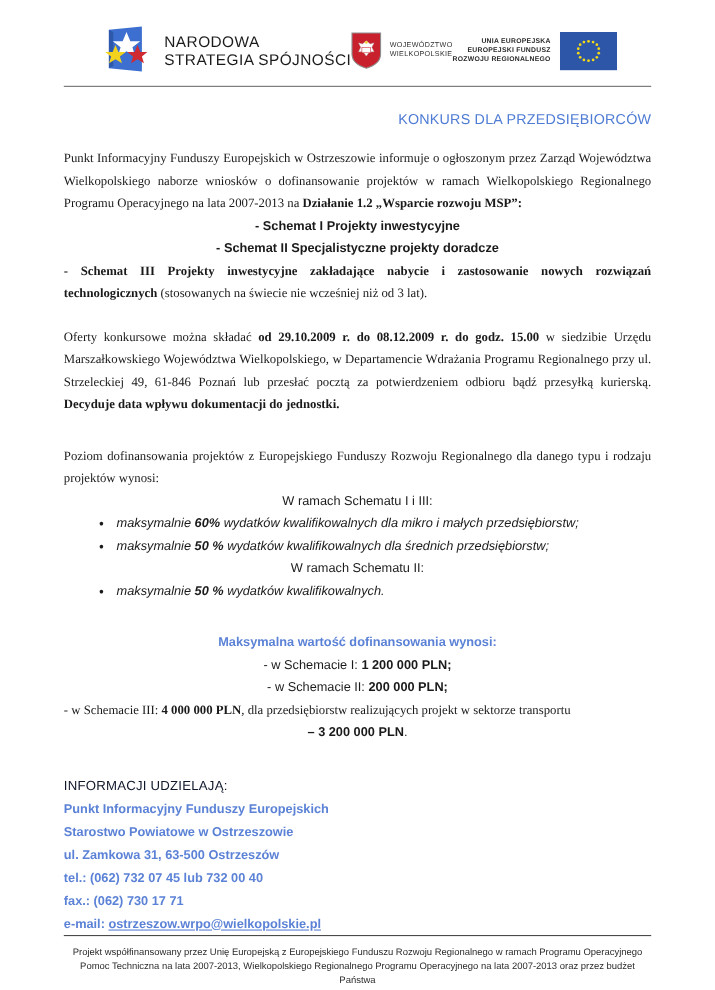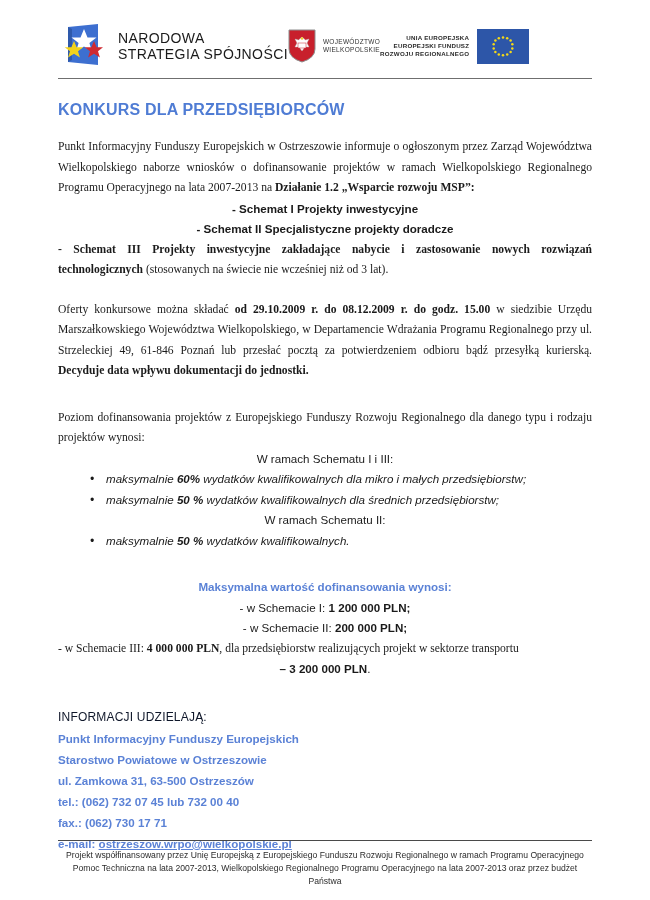--- a/index.html
+++ b/index.html
@@ -19,21 +19,21 @@
     width: 650px;
     height: 900px;
     box-sizing: border-box;
     padding: 0 58px;
   }
 
   
   .header {
     display: flex;
     align-items: center;
-    justify-content: flex-start;
+    justify-content: center;
     height: 60px;
     padding-top: 16px;
   }
   .logo-block { display: flex; align-items: center; }
 
   
   .nss-logo { display: flex; align-items: center; }
   .nss-mark { width: 48px; height: 46px; }
   .nss-text {
     margin-left: 12px;
@@ -72,24 +72,24 @@
   .eu-flag { width: 52px; height: 35px; }
 
   .header-rule {
     height: 0;
     border-top: 1.6px solid #6f6f6f;
     margin-top: 2px;
   }
 
   
   .doc-title {
-    text-align: left;
+    text-align: right;
     color: #4f7cd4;
-    font-size: 16px;
-    font-weight: bold;
+    font-size: 13px;
+    font-weight: normal;
     letter-spacing: .2px;
     margin-top: 22px;
   }
 
   
   .body {
     margin-top: 18px;
     font-size: 11.6px;
     line-height: 20.5px;
   }
@@ -134,21 +134,21 @@
   .mail-link {
     color: #5b82d6;
     text-decoration: underline;
   }
 
   
   .footer {
     position: absolute;
     left: 58px;
     right: 58px;
-    bottom: 12px;
+    bottom: 2px;
   }
   .footer-rule {
     border-top: 1px solid #4a4a4a;
     margin-bottom: 8px;
   }
   .footer-text {
     text-align: center;
     font-size: 8.6px;
     line-height: 13px;
     color: #2b2b2b;

